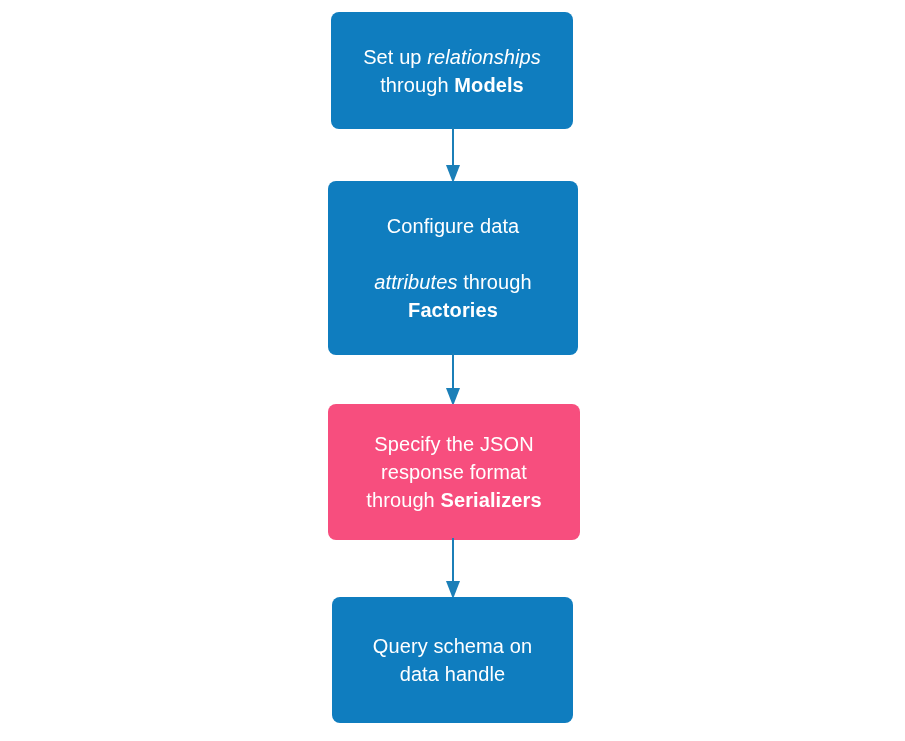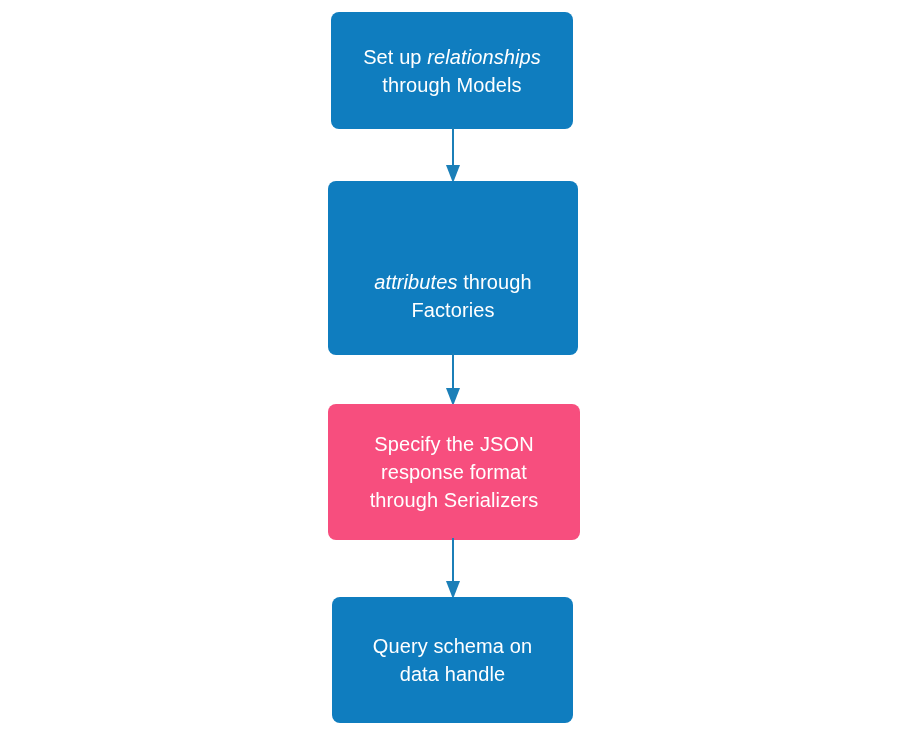--- a/index.html
+++ b/index.html
@@ -32,21 +32,21 @@
     line-height: 28px;
     font-weight: 400;
     letter-spacing: 0.1px;
     padding: 4px 10px;
   }
   .node .node-text {
     display: block;
     width: 100%;
   }
   .node em { font-style: italic; }
-  .node strong { font-weight: 400; }
+  .node strong { font-weight: 700; }
 
   .edge {
     position: absolute;
     pointer-events: none;
   }
   .edge svg { display: block; overflow: visible; }
 
   
   #node-models      { left: 331px; top: 12px;  width: 242px; height: 117px; }
   #node-factories   { left: 328px; top: 181px; width: 250px; height: 174px; }
@@ -67,21 +67,21 @@
   </div>
 
   <div class="edge" id="edge-1">
     <svg width="32" height="56" viewBox="0 0 32 56" aria-hidden="true">
       <line x1="16" y1="0" x2="16" y2="40" stroke-width="2" stroke="#1b7fb8"></line>
       <polygon points="16,56 9,38 23,38" fill="#1b7fb8"></polygon>
     </svg>
   </div>
 
   <div class="node" id="node-factories" style="background-color: rgb(15, 125, 191);">
-    <span class="node-text"><br><br><em>attributes</em><span> through</span><br><strong>Factories</strong></span>
+    <span class="node-text"><span>Configure data</span><br><br><em>attributes</em><span> through</span><br><strong>Factories</strong></span>
   </div>
 
   <div class="edge" id="edge-2">
     <svg width="32" height="53" viewBox="0 0 32 53" aria-hidden="true">
       <line x1="16" y1="0" x2="16" y2="37" stroke-width="2" stroke="#1b7fb8"></line>
       <polygon points="16,53 9,35 23,35" fill="#1b7fb8"></polygon>
     </svg>
   </div>
 
   <div class="node" id="node-serializers" style="background-color: rgb(247, 78, 126);">

